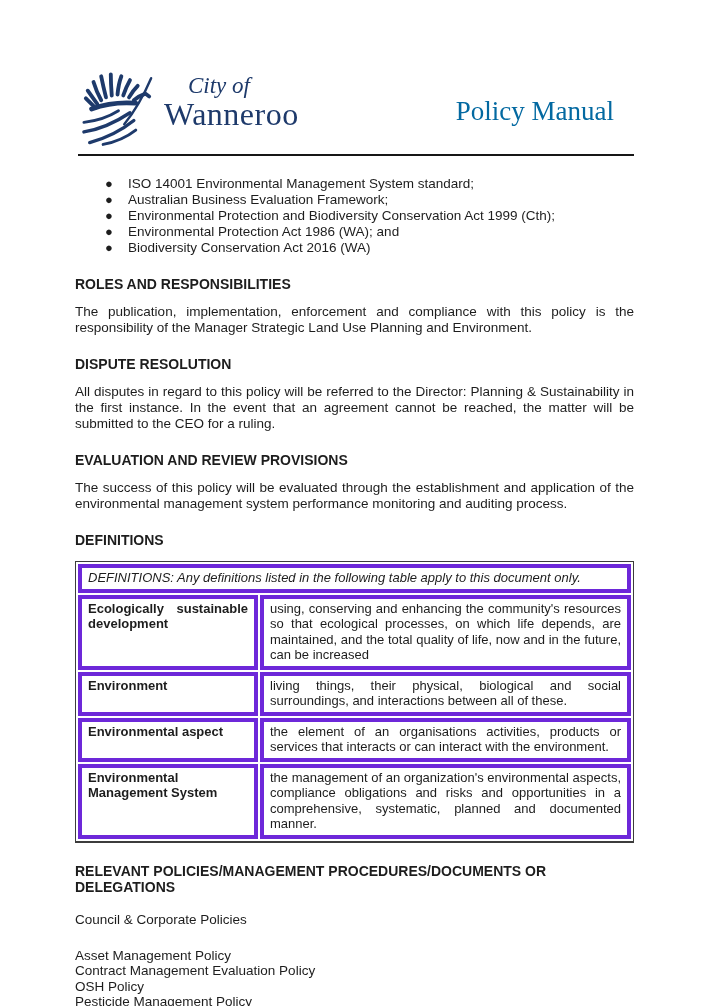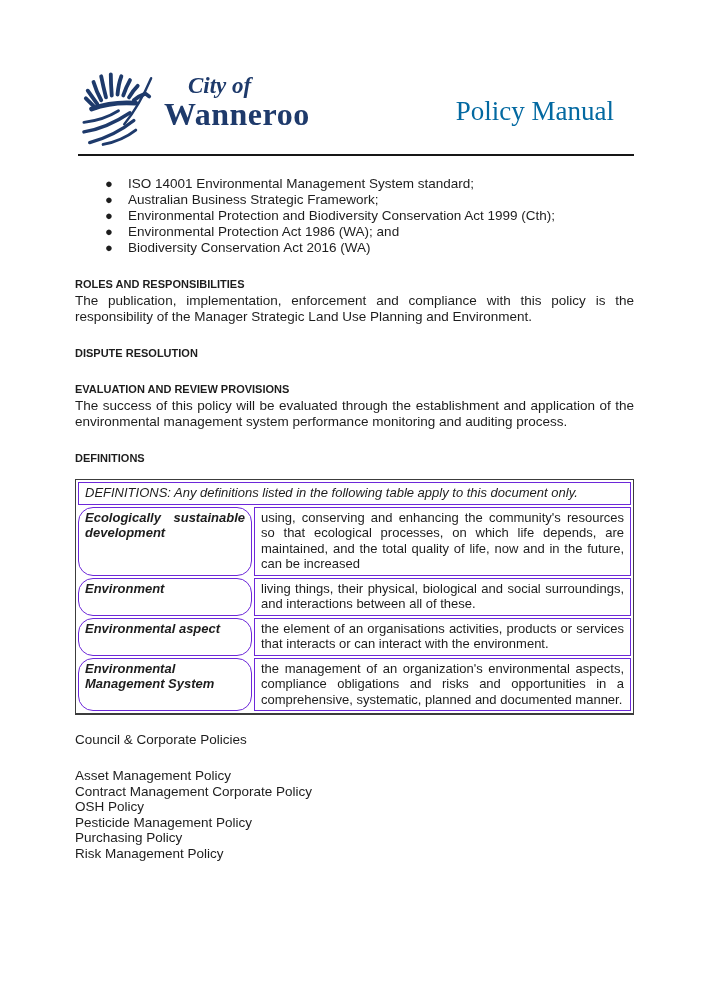--- a/index.html
+++ b/index.html
@@ -8,54 +8,54 @@
     width:710px; height:1006px;
     margin:0 auto;
     background:#ffffff;
     font-family:"Liberation Sans", sans-serif;
     color:#1d1d1d;
     overflow:hidden;
   }
   
   .brand { position:absolute; top:68px; left:82px; display:flex; align-items:flex-start; }
   .brand-mark { width:96px; height:78px; flex:0 0 auto; }
-  .brand-text { font-family:"Liberation Serif", serif; color:#1e3a6b; margin-left:-14px; margin-top:6px;font-weight:bold; }
+  .brand-text { font-family:"Liberation Serif", serif; color:#1e3a6b; margin-left:-14px; margin-top:6px; }
   .brand-city { font-style:italic; font-size:23px; line-height:24px; padding-left:24px; }
   .brand-name { font-size:32px; line-height:32px; letter-spacing:0.5px; }
   .doc-title {
     position:absolute; top:96px; right:96px;
     font-family:"Liberation Serif", serif;
     font-size:27px; color:#0369a1;
   }
   .rule { position:absolute; top:154px; left:78px; width:556px; border-top:2px solid #161616; }
   
   .content { position:absolute; top:170px; left:75px; width:559px; font-size:13.5px; line-height:16px; }
   .bullets { margin:6px 0 0 0; }
   .bullet-item { display:flex; }
   .bullet-dot { width:23px; padding-left:30px; flex:0 0 auto; font-size:13px; }
-  .sec-heading { font-weight:bold; font-size:11px; margin:20px 0 0 0; }
-  .para { text-align:justify; margin:1px 0 0 0; }
+  .sec-heading { font-weight:bold; font-size:14px; margin:20px 0 0 0; }
+  .para { text-align:justify; margin:12px 0 0 0; }
   
   .def-table {
     width:100%;
     margin-top:13px;
     border:1px solid #3c3c3c;
     border-bottom-width:2px;
     border-collapse:separate;
     border-spacing:2px;
     font-size:13px;
     line-height:15.5px;
   }
   .def-table td {
-    border:1px solid #6d28d9;
+    border:4px solid #6d28d9;
     padding:2px 6px 3px 6px;
     vertical-align:top;
   }
   .def-caption-cell { font-style:italic; }
-  .def-term { width:160px; font-weight:bold; font-style:italic; text-align:justify;border-radius:15px; }
+  .def-term { width:160px; font-weight:bold; text-align:justify; }
   .def-text { text-align:justify; }
   
   .sub-link { margin-top:17px; }
   .policy-list { margin-top:20px; }
   .policy-item { line-height:15.5px; }
 </style>
 </head>
 <body>
 
 <div class="page">
@@ -96,40 +96,41 @@
 
   <div class="content">
 
     <div class="bullets">
       <div class="bullet-item">
         <span class="bullet-dot">●</span>
         <span>ISO 14001 Environmental Management System standard;</span>
       </div>
       <div class="bullet-item">
         <span class="bullet-dot">●</span>
-        <span>Australian Business Strategic Framework;</span>
+        <span>Australian Business Evaluation Framework;</span>
       </div>
       <div class="bullet-item">
         <span class="bullet-dot">●</span>
         <span>Environmental Protection and Biodiversity Conservation Act 1999 (Cth);</span>
       </div>
       <div class="bullet-item">
         <span class="bullet-dot">●</span>
         <span>Environmental Protection Act 1986 (WA); and</span>
       </div>
       <div class="bullet-item">
         <span class="bullet-dot">●</span>
         <span>Biodiversity Conservation Act 2016 (WA)</span>
       </div>
     </div>
 
     <div class="sec-heading">ROLES AND RESPONSIBILITIES</div>
     <div class="para">The publication, implementation, enforcement and compliance with this policy is the responsibility of the Manager Strategic Land Use Planning and Environment.</div>
 
     <div class="sec-heading">DISPUTE RESOLUTION</div>
+    <div class="para">All disputes in regard to this policy will be referred to the Director: Planning &amp; Sustainability in the first instance.  In the event that an agreement cannot be reached, the matter will be submitted to the CEO for a ruling.</div>
 
     <div class="sec-heading">EVALUATION AND REVIEW PROVISIONS</div>
     <div class="para">The success of this policy will be evaluated through the establishment and application of the environmental management system performance monitoring and auditing process.</div>
 
     <div class="sec-heading">DEFINITIONS</div>
 
     <table class="def-table">
       <tbody>
         <tr>
           <td class="def-caption-cell" colspan="2">DEFINITIONS: Any definitions listed in the following table apply to this document only.</td>
@@ -146,26 +147,27 @@
           <td class="def-term">Environmental aspect</td>
           <td class="def-text">the element of an organisations activities, products or services that interacts or can interact with the environment.</td>
         </tr>
         <tr>
           <td class="def-term">Environmental Management System</td>
           <td class="def-text">the management of an organization's environmental aspects, compliance obligations and risks and opportunities in a comprehensive, systematic, planned and documented manner.</td>
         </tr>
       </tbody>
     </table>
 
+    <div class="sec-heading">RELEVANT POLICIES/MANAGEMENT PROCEDURES/DOCUMENTS OR DELEGATIONS</div>
 
     <div class="sub-link">Council &amp; Corporate Policies</div>
 
     <div class="policy-list">
       <div class="policy-item">Asset Management Policy</div>
-      <div class="policy-item">Contract Management Corporate Policy</div>
+      <div class="policy-item">Contract Management Evaluation Policy</div>
       <div class="policy-item">OSH Policy</div>
       <div class="policy-item">Pesticide Management Policy</div>
       <div class="policy-item">Purchasing Policy</div>
       <div class="policy-item">Risk Management Policy</div>
     </div>
 
   </div>
 </div>
 
 </body></html>

